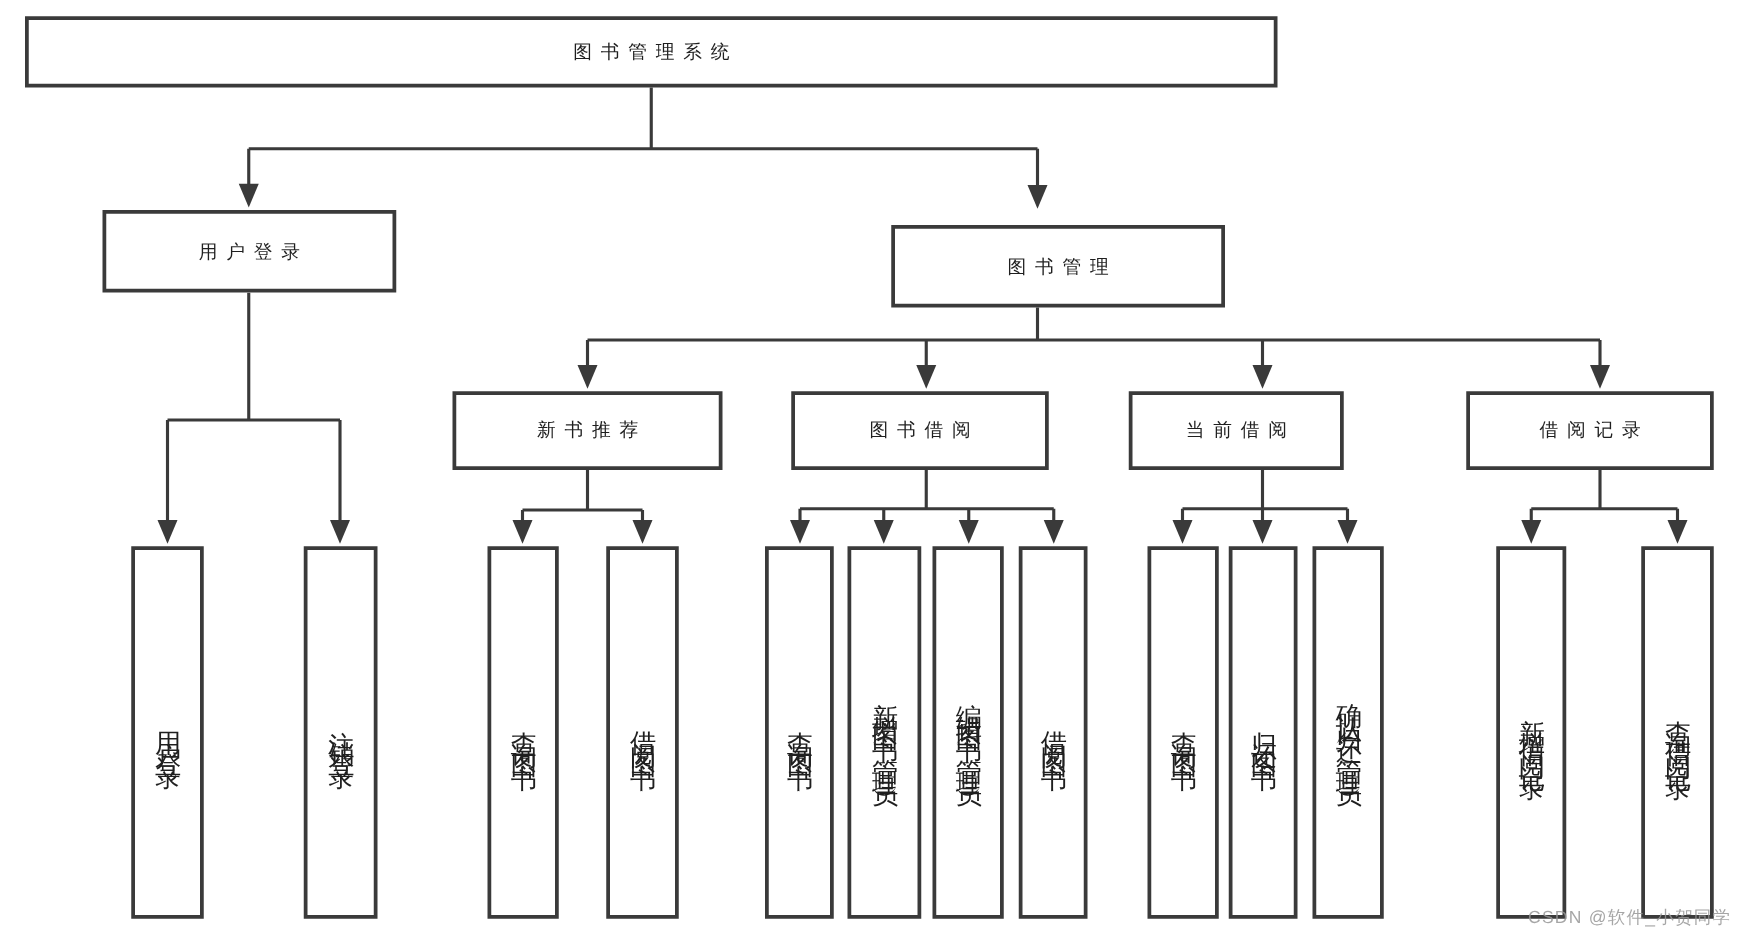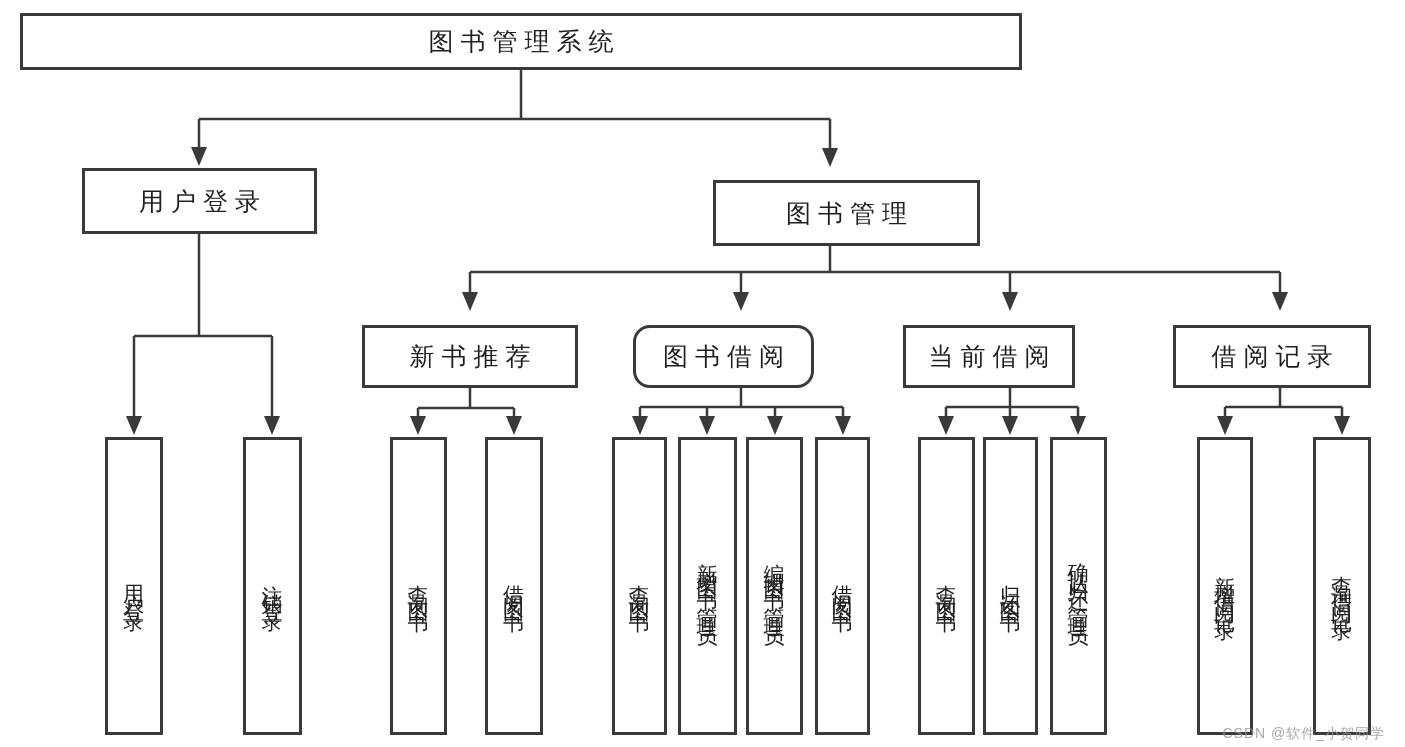--- a/index.html
+++ b/index.html
@@ -15,29 +15,29 @@
   .node{
     position:absolute;
     box-sizing:border-box;
     border:3px solid #3a3a3a;
     background:#ffffff;
     display:flex;
     align-items:center;
     justify-content:center;
   }
   .hlabel{
-    font-size:25px;
+    font-size:15px;
     letter-spacing:7px;
     padding-left:7px;       
     color:#1f1f1f;
     white-space:nowrap;
   }
   .node-root{left:20px;top:13px;width:1002px;height:57px;}
   .node-branch{height:66px;}
-  .node-module{height:63px;margin-top:12px;}
+  .node-module{height:63px;}
   .leaf{top:437px;height:298px;}
   .vlabel{
     writing-mode:vertical-rl;
     text-orientation:mixed;
     font-size:21px;
     line-height:1;
     letter-spacing:9px;
     color:#1f1f1f;
   }
   .watermark{
@@ -96,21 +96,21 @@
   <div class="node node-branch" style="left:82px;top:168px;width:235px;">
     <span class="hlabel">用户登录</span>
   </div>
   <div class="node node-branch" style="left:713px;top:180px;width:267px;">
     <span class="hlabel">图书管理</span>
   </div>
 
   <div class="node node-module" style="left:362px;top:313px;width:216px;">
     <span class="hlabel">新书推荐</span>
   </div>
-  <div class="node node-module" style="left:633px;top:313px;width:181px;border-radius:17px;">
+  <div class="node node-module" style="left:633px;top:313px;width:206px;">
     <span class="hlabel">图书借阅</span>
   </div>
   <div class="node node-module" style="left:903px;top:313px;width:172px;">
     <span class="hlabel">当前借阅</span>
   </div>
   <div class="node node-module" style="left:1173px;top:313px;width:198px;">
     <span class="hlabel">借阅记录</span>
   </div>
 
   <div class="node leaf" style="left:105px;width:58px;">

